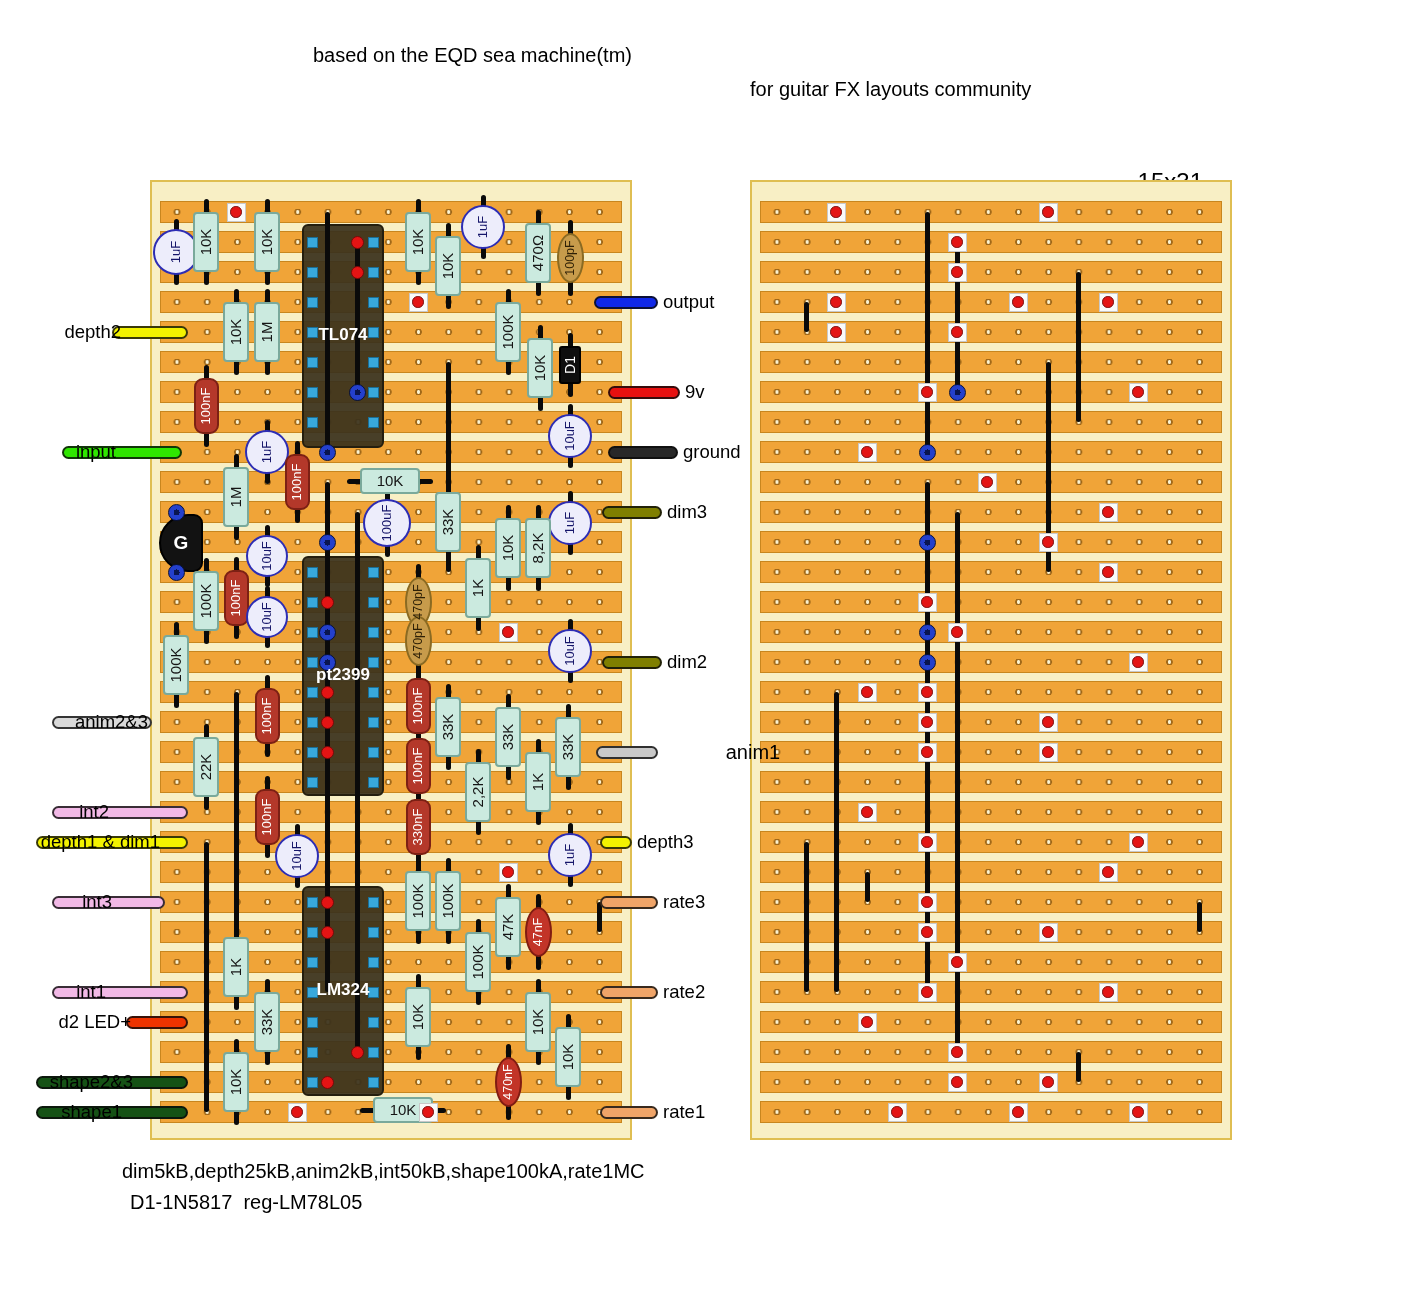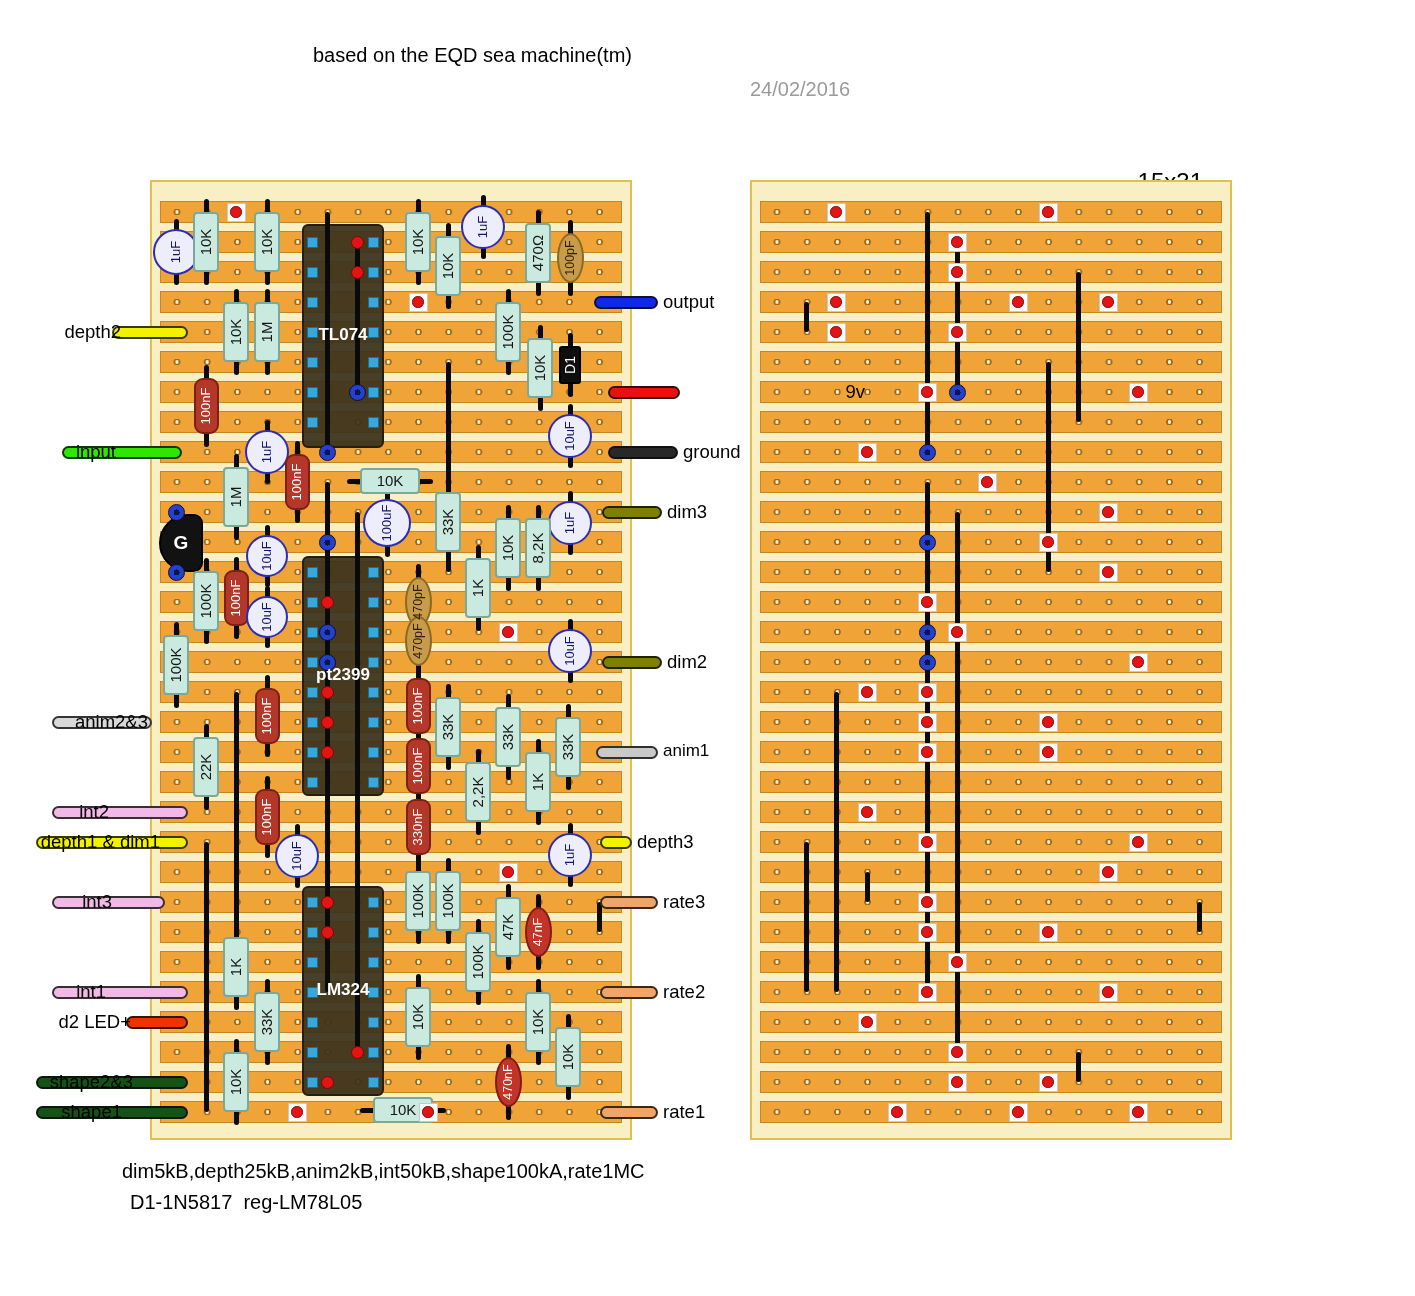--- a/index.html
+++ b/index.html
@@ -17,21 +17,21 @@
   .note2{position:absolute;left:130px;top:1191px;font-size:20px;white-space:pre;}
 </style>
 </head>
 <body>
 
 <div id="diagram">
   <div class="hl">
     <div class="sub">based on the EQD sea machine(tm)</div>
   </div>
   <div class="hr">
-    <div class="rdate">24/02/2016</div>
+    <div class="rsub">for guitar FX layouts community</div>
   </div>
   <div class="bsize">15x31</div>
   <div class="note1">dim5kB,depth25kB,anim2kB,int50kB,shape100kA,rate1MC</div>
   <div class="note2">D1-1N5817  reg-LM78L05</div>
 <div style="position: absolute; left: 150px; top: 180px; width: 482px; height: 960px; background: rgb(248, 239, 197); border: 2px solid rgb(223, 190, 82); box-sizing: border-box; z-index: 1;"></div>
     <div style="position: absolute; left: 160px; top: 201px; width: 462px; height: 22px; background: radial-gradient(3.4px, rgb(251, 242, 208) 0px, rgb(251, 242, 208) 1.7px, rgb(160, 104, 24) 1.9px, rgb(160, 104, 24) 3.2px, rgba(0, 0, 0, 0) 3.4px) 0.9px 0px / 30.2px 100% repeat-x rgb(240, 164, 56); border: 1px solid rgb(200, 134, 30); box-sizing: border-box; z-index: 2;"></div>
     <div style="position: absolute; left: 160px; top: 231px; width: 462px; height: 22px; background: radial-gradient(3.4px, rgb(251, 242, 208) 0px, rgb(251, 242, 208) 1.7px, rgb(160, 104, 24) 1.9px, rgb(160, 104, 24) 3.2px, rgba(0, 0, 0, 0) 3.4px) 0.9px 0px / 30.2px 100% repeat-x rgb(240, 164, 56); border: 1px solid rgb(200, 134, 30); box-sizing: border-box; z-index: 2;"></div>
     <div style="position: absolute; left: 160px; top: 261px; width: 462px; height: 22px; background: radial-gradient(3.4px, rgb(251, 242, 208) 0px, rgb(251, 242, 208) 1.7px, rgb(160, 104, 24) 1.9px, rgb(160, 104, 24) 3.2px, rgba(0, 0, 0, 0) 3.4px) 0.9px 0px / 30.2px 100% repeat-x rgb(240, 164, 56); border: 1px solid rgb(200, 134, 30); box-sizing: border-box; z-index: 2;"></div>
     <div style="position: absolute; left: 160px; top: 291px; width: 462px; height: 22px; background: radial-gradient(3.4px, rgb(251, 242, 208) 0px, rgb(251, 242, 208) 1.7px, rgb(160, 104, 24) 1.9px, rgb(160, 104, 24) 3.2px, rgba(0, 0, 0, 0) 3.4px) 0.9px 0px / 30.2px 100% repeat-x rgb(240, 164, 56); border: 1px solid rgb(200, 134, 30); box-sizing: border-box; z-index: 2;"></div>
     <div style="position: absolute; left: 160px; top: 321px; width: 462px; height: 22px; background: radial-gradient(3.4px, rgb(251, 242, 208) 0px, rgb(251, 242, 208) 1.7px, rgb(160, 104, 24) 1.9px, rgb(160, 104, 24) 3.2px, rgba(0, 0, 0, 0) 3.4px) 0.9px 0px / 30.2px 100% repeat-x rgb(240, 164, 56); border: 1px solid rgb(200, 134, 30); box-sizing: border-box; z-index: 2;"></div>
@@ -477,29 +477,29 @@
     <div style="position: absolute; top: 981px; width: 180px; font-size: 18.5px; z-index: 8; white-space: nowrap; color: rgb(0, 0, 0); left: -74px; text-align: right;">int1</div>
     <div style="position: absolute; left: 126px; top: 1015.5px; width: 62px; height: 13px; background: rgb(238, 51, 0); border: 2px solid rgba(10, 10, 10, 0.8); border-radius: 7px; box-sizing: border-box; z-index: 6;"></div>
     <div style="position: absolute; top: 1011px; width: 180px; font-size: 18.5px; z-index: 8; white-space: nowrap; color: rgb(0, 0, 0); left: -49px; text-align: right;">d2 LED+</div>
     <div style="position: absolute; left: 36px; top: 1075.5px; width: 152px; height: 13px; background: rgb(21, 82, 21); border: 2px solid rgba(10, 10, 10, 0.8); border-radius: 7px; box-sizing: border-box; z-index: 6;"></div>
     <div style="position: absolute; top: 1071px; width: 180px; font-size: 18.5px; z-index: 8; white-space: nowrap; color: rgb(0, 0, 0); left: -47px; text-align: right;">shape2&amp;3</div>
     <div style="position: absolute; left: 36px; top: 1105.5px; width: 152px; height: 13px; background: rgb(21, 82, 21); border: 2px solid rgba(10, 10, 10, 0.8); border-radius: 7px; box-sizing: border-box; z-index: 6;"></div>
     <div style="position: absolute; top: 1101px; width: 180px; font-size: 18.5px; z-index: 8; white-space: nowrap; color: rgb(0, 0, 0); left: -58px; text-align: right;">shape1</div>
     <div style="position: absolute; left: 594px; top: 295.5px; width: 64px; height: 13px; background: rgb(16, 40, 232); border: 2px solid rgba(10, 10, 10, 0.8); border-radius: 7px; box-sizing: border-box; z-index: 6;"></div>
     <div style="position: absolute; top: 291px; width: 180px; font-size: 18.5px; z-index: 8; white-space: nowrap; color: rgb(0, 0, 0); left: 663px; text-align: left;">output</div>
     <div style="position: absolute; left: 608px; top: 385.5px; width: 72px; height: 13px; background: rgb(232, 16, 16); border: 2px solid rgba(10, 10, 10, 0.8); border-radius: 7px; box-sizing: border-box; z-index: 6;"></div>
-    <div style="position: absolute; top: 381px; width: 180px; font-size: 18.5px; z-index: 8; white-space: nowrap; color: rgb(0, 0, 0); left: 685px; text-align: right;">9v</div>
+    <div style="position: absolute; top: 381px; width: 180px; font-size: 18.5px; z-index: 8; white-space: nowrap; color: rgb(0, 0, 0); left: 685px; text-align: left;">9v</div>
     <div style="position: absolute; left: 608px; top: 445.5px; width: 70px; height: 13px; background: rgb(40, 40, 40); border: 2px solid rgba(10, 10, 10, 0.8); border-radius: 7px; box-sizing: border-box; z-index: 6;"></div>
     <div style="position: absolute; top: 441px; width: 180px; font-size: 18.5px; z-index: 8; white-space: nowrap; color: rgb(0, 0, 0); left: 683px; text-align: left;">ground</div>
     <div style="position: absolute; left: 602px; top: 505.5px; width: 60px; height: 13px; background: rgb(127, 127, 0); border: 2px solid rgba(10, 10, 10, 0.8); border-radius: 7px; box-sizing: border-box; z-index: 6;"></div>
     <div style="position: absolute; top: 501px; width: 180px; font-size: 18.5px; z-index: 8; white-space: nowrap; color: rgb(0, 0, 0); left: 667px; text-align: left;">dim3</div>
     <div style="position: absolute; left: 602px; top: 655.5px; width: 60px; height: 13px; background: rgb(127, 127, 0); border: 2px solid rgba(10, 10, 10, 0.8); border-radius: 7px; box-sizing: border-box; z-index: 6;"></div>
     <div style="position: absolute; top: 651px; width: 180px; font-size: 18.5px; z-index: 8; white-space: nowrap; color: rgb(0, 0, 0); left: 667px; text-align: left;">dim2</div>
     <div style="position: absolute; left: 596px; top: 745.5px; width: 62px; height: 13px; background: rgb(201, 201, 201); border: 2px solid rgba(10, 10, 10, 0.8); border-radius: 7px; box-sizing: border-box; z-index: 6;"></div>
-    <div style="position: absolute; top: 741px; width: 180px; font-size: 17px; z-index: 8; white-space: nowrap; color: rgb(0, 0, 0); left: 663px; text-align: left;">anim1</div>
+    <div style="position: absolute; top: 741px; width: 180px; font-size: 20px; z-index: 8; white-space: nowrap; color: rgb(0, 0, 0); left: 663px; text-align: center;">anim1</div>
     <div style="position: absolute; left: 600px; top: 835.5px; width: 32px; height: 13px; background: rgb(242, 242, 0); border: 2px solid rgba(10, 10, 10, 0.8); border-radius: 7px; box-sizing: border-box; z-index: 6;"></div>
     <div style="position: absolute; top: 831px; width: 180px; font-size: 18.5px; z-index: 8; white-space: nowrap; color: rgb(0, 0, 0); left: 637px; text-align: left;">depth3</div>
     <div style="position: absolute; left: 600px; top: 895.5px; width: 58px; height: 13px; background: rgb(240, 164, 104); border: 2px solid rgba(10, 10, 10, 0.8); border-radius: 7px; box-sizing: border-box; z-index: 6;"></div>
     <div style="position: absolute; top: 891px; width: 180px; font-size: 18.5px; z-index: 8; white-space: nowrap; color: rgb(0, 0, 0); left: 663px; text-align: left;">rate3</div>
     <div style="position: absolute; left: 600px; top: 985.5px; width: 58px; height: 13px; background: rgb(240, 164, 104); border: 2px solid rgba(10, 10, 10, 0.8); border-radius: 7px; box-sizing: border-box; z-index: 6;"></div>
     <div style="position: absolute; top: 981px; width: 180px; font-size: 18.5px; z-index: 8; white-space: nowrap; color: rgb(0, 0, 0); left: 663px; text-align: left;">rate2</div>
     <div style="position: absolute; left: 600px; top: 1105.5px; width: 58px; height: 13px; background: rgb(240, 164, 104); border: 2px solid rgba(10, 10, 10, 0.8); border-radius: 7px; box-sizing: border-box; z-index: 6;"></div>
     <div style="position: absolute; top: 1101px; width: 180px; font-size: 18.5px; z-index: 8; white-space: nowrap; color: rgb(0, 0, 0); left: 663px; text-align: left;">rate1</div>
   </div>
 

